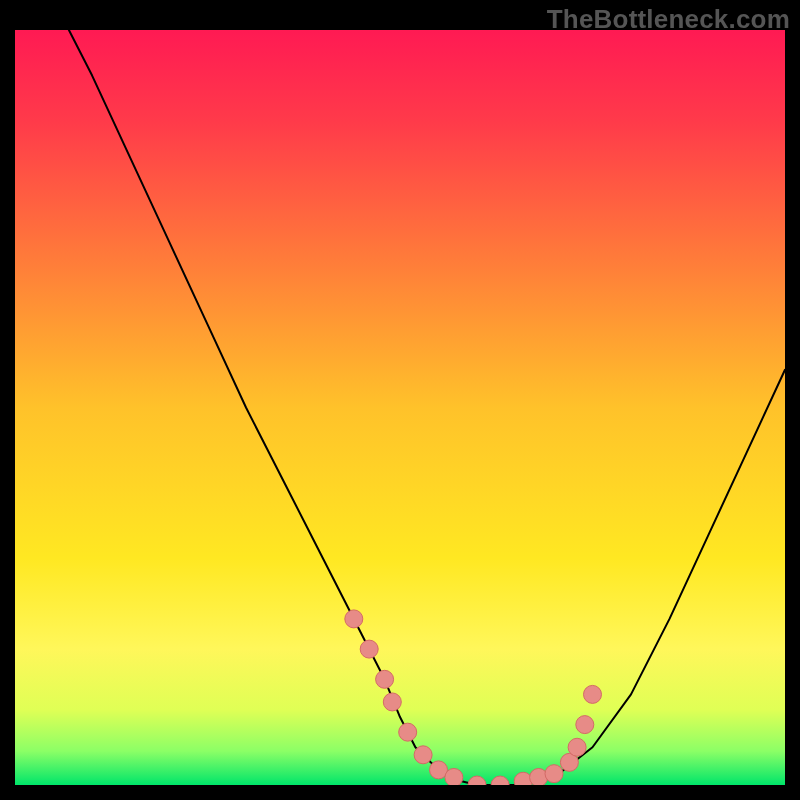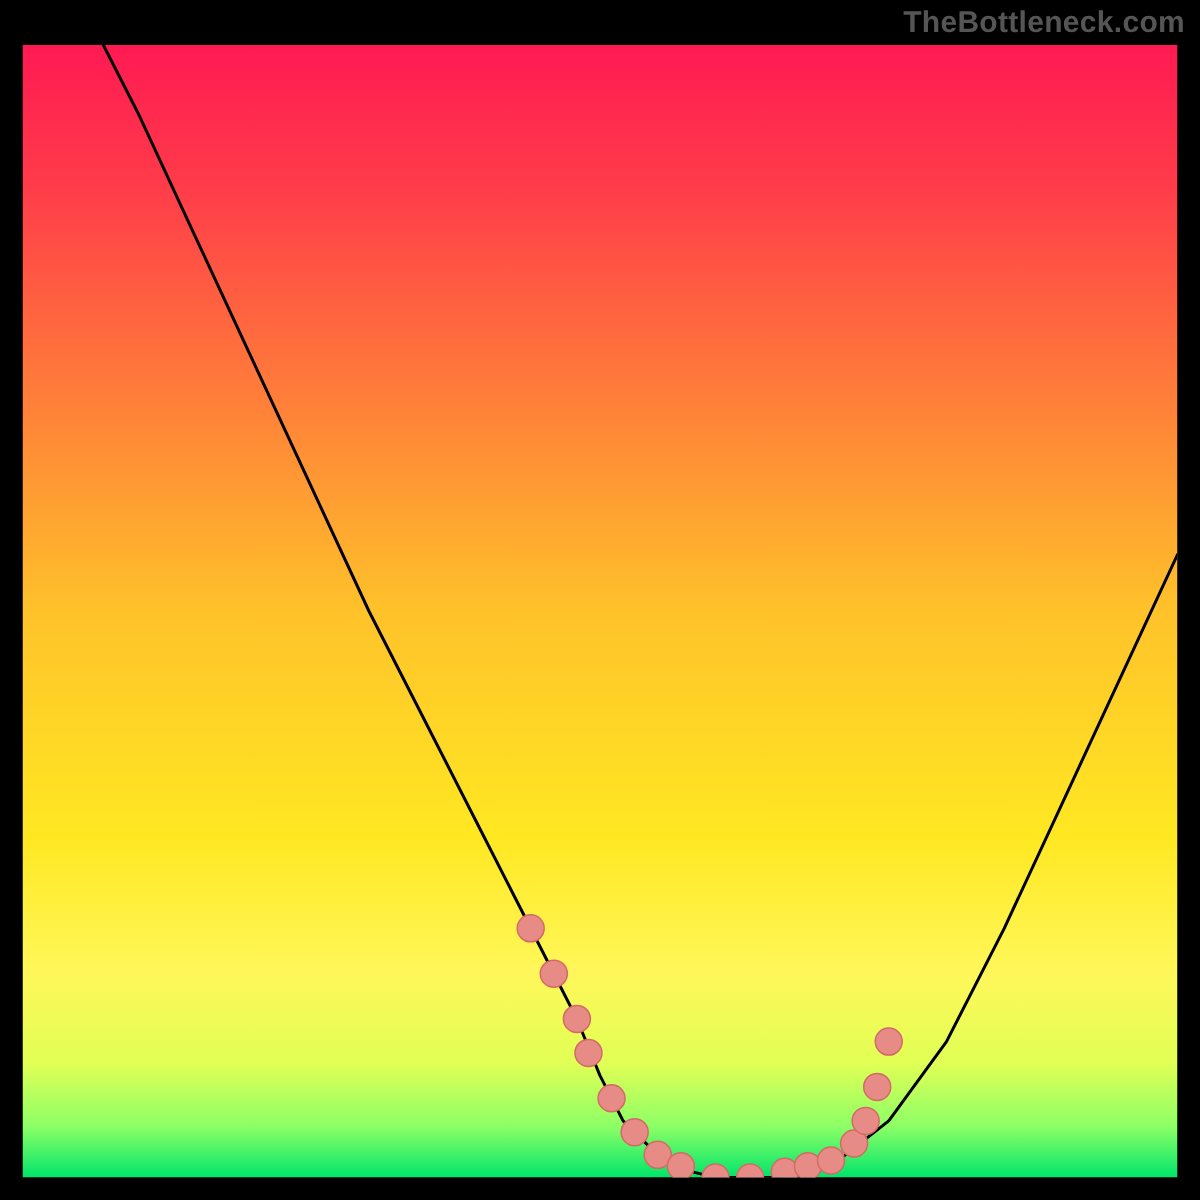--- a/index.html
+++ b/index.html
@@ -8,21 +8,21 @@
     width: 800px;
     height: 800px;
     background: #000;
     position: relative;
   }
   .watermark {
     position: absolute;
     top: 4px;
     right: 10px;
     font-family: Arial, Helvetica, sans-serif;
-    font-size: 20px;
+    font-size: 26px;
     font-weight: bold;
     color: #555;
     letter-spacing: 0.2px;
     user-select: none;
   }
   .plot-wrap {
     position: absolute;
     left: 15px;
     top: 30px;
     width: 770px;

